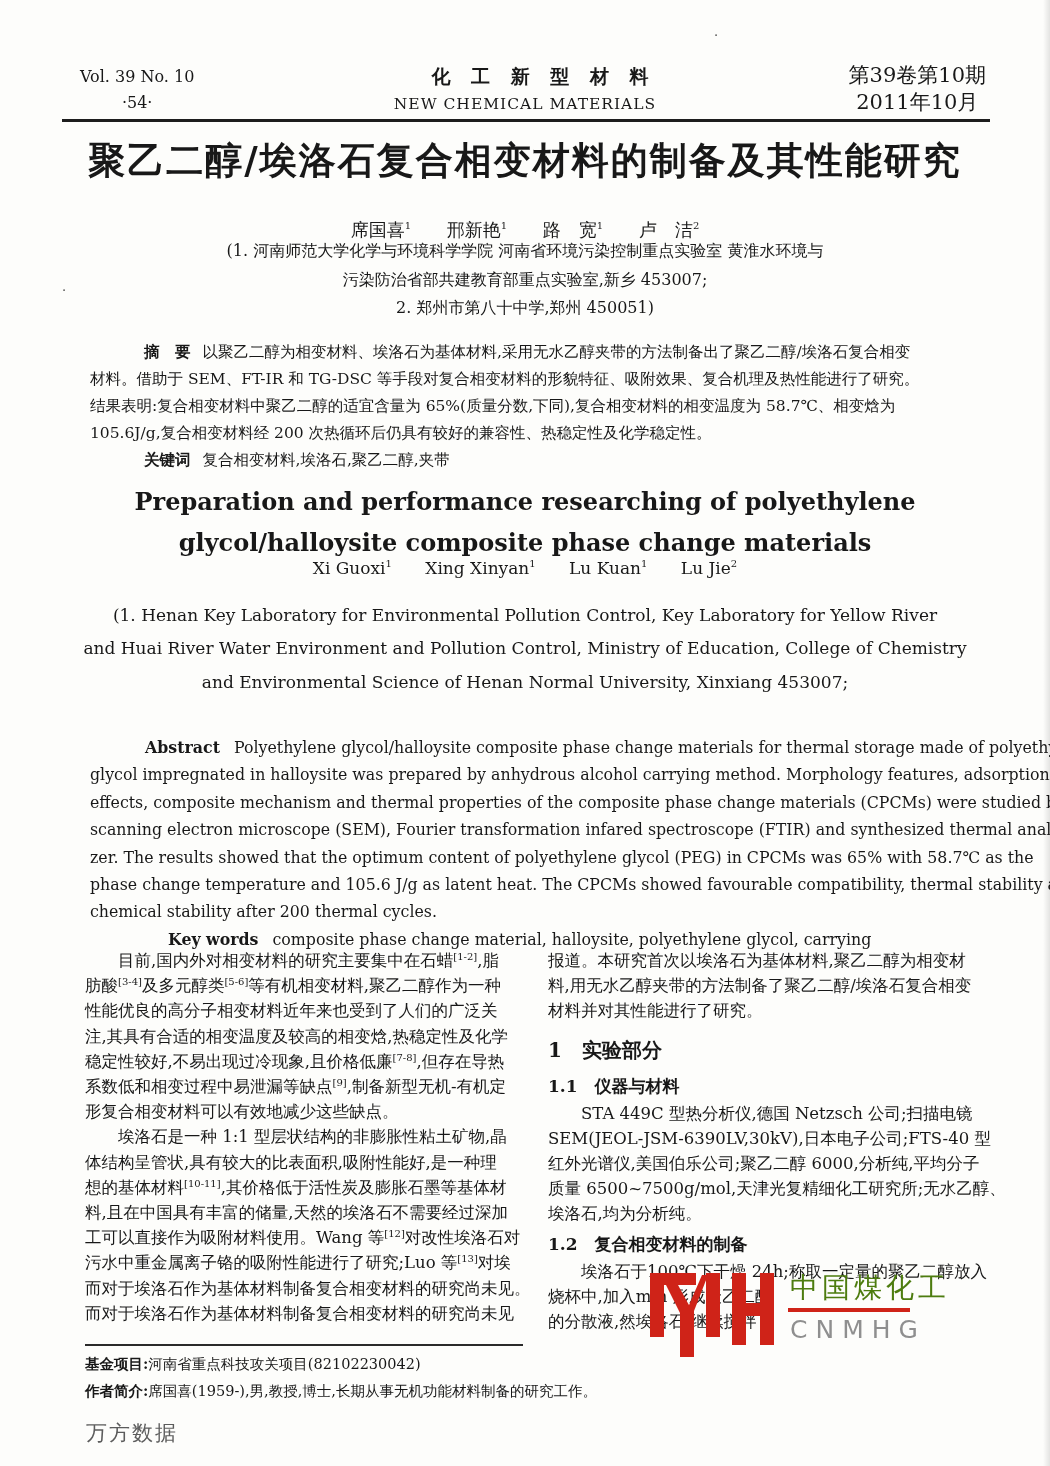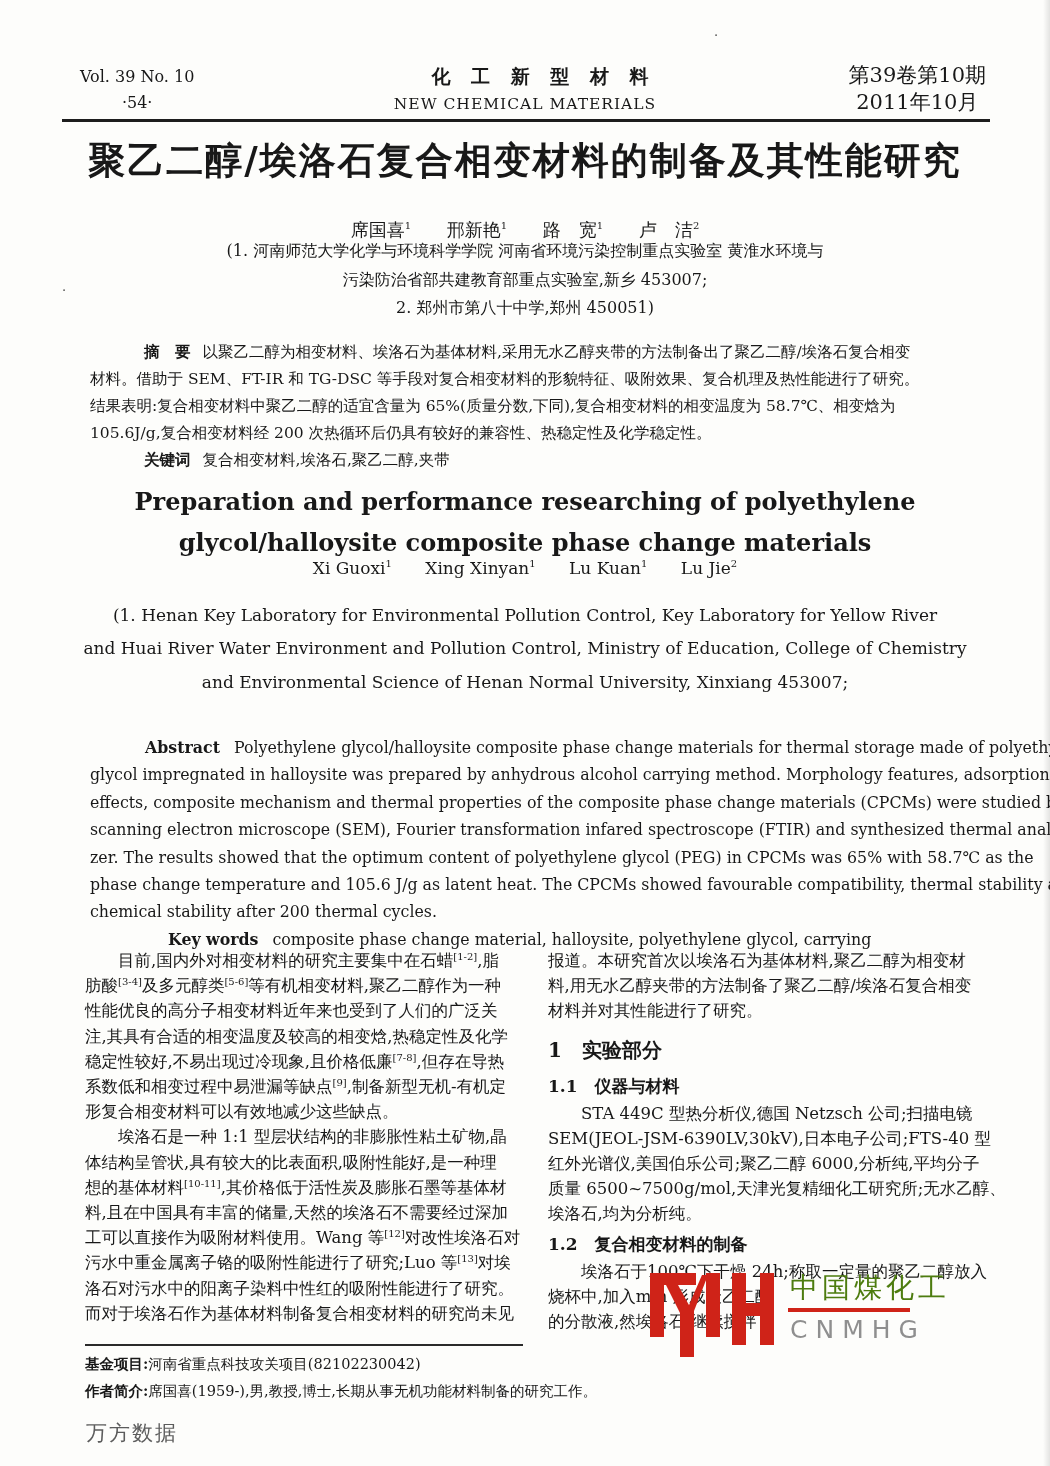--- a/index.html
+++ b/index.html
@@ -147,21 +147,21 @@
     <div class="line">注,其具有合适的相变温度及较高的相变焓,热稳定性及化学</div>
     <div class="line suprefs">稳定性较好,不易出现过冷现象,且价格低廉<sup>[7-8]</sup>,但存在导热</div>
     <div class="line suprefs">系数低和相变过程中易泄漏等缺点<sup>[9]</sup>,制备新型无机-有机定</div>
     <div class="line">形复合相变材料可以有效地减少这些缺点。</div>
     <div class="line indent">埃洛石是一种 1:1 型层状结构的非膨胀性粘土矿物,晶</div>
     <div class="line">体结构呈管状,具有较大的比表面积,吸附性能好,是一种理</div>
     <div class="line suprefs">想的基体材料<sup>[10-11]</sup>,其价格低于活性炭及膨胀石墨等基体材</div>
     <div class="line">料,且在中国具有丰富的储量,天然的埃洛石不需要经过深加</div>
     <div class="line suprefs">工可以直接作为吸附材料使用。Wang 等<sup>[12]</sup>对改性埃洛石对</div>
     <div class="line suprefs">污水中重金属离子铬的吸附性能进行了研究;Luo 等<sup>[13]</sup>对埃</div>
-    <div class="line">洛石对污水中的阳离子染料中性红的吸附性能进行了研究。</div>
+    <div class="line">而对于埃洛石作为基体材料制备复合相变材料的研究尚未见。</div>
     <div class="line">而对于埃洛石作为基体材料制备复合相变材料的研究尚未见</div>
   </div>
 
   <div class="abs col col-right">
     <div class="line">报道。本研究首次以埃洛石为基体材料,聚乙二醇为相变材</div>
     <div class="line">料,用无水乙醇夹带的方法制备了聚乙二醇/埃洛石复合相变</div>
     <div class="line">材料并对其性能进行了研究。</div>
     <div class="h1x line">1　实验部分</div>
     <div class="h2x line">1.1　仪器与材料</div>
     <div class="line indent">STA 449C 型热分析仪,德国 Netzsch 公司;扫描电镜</div>

